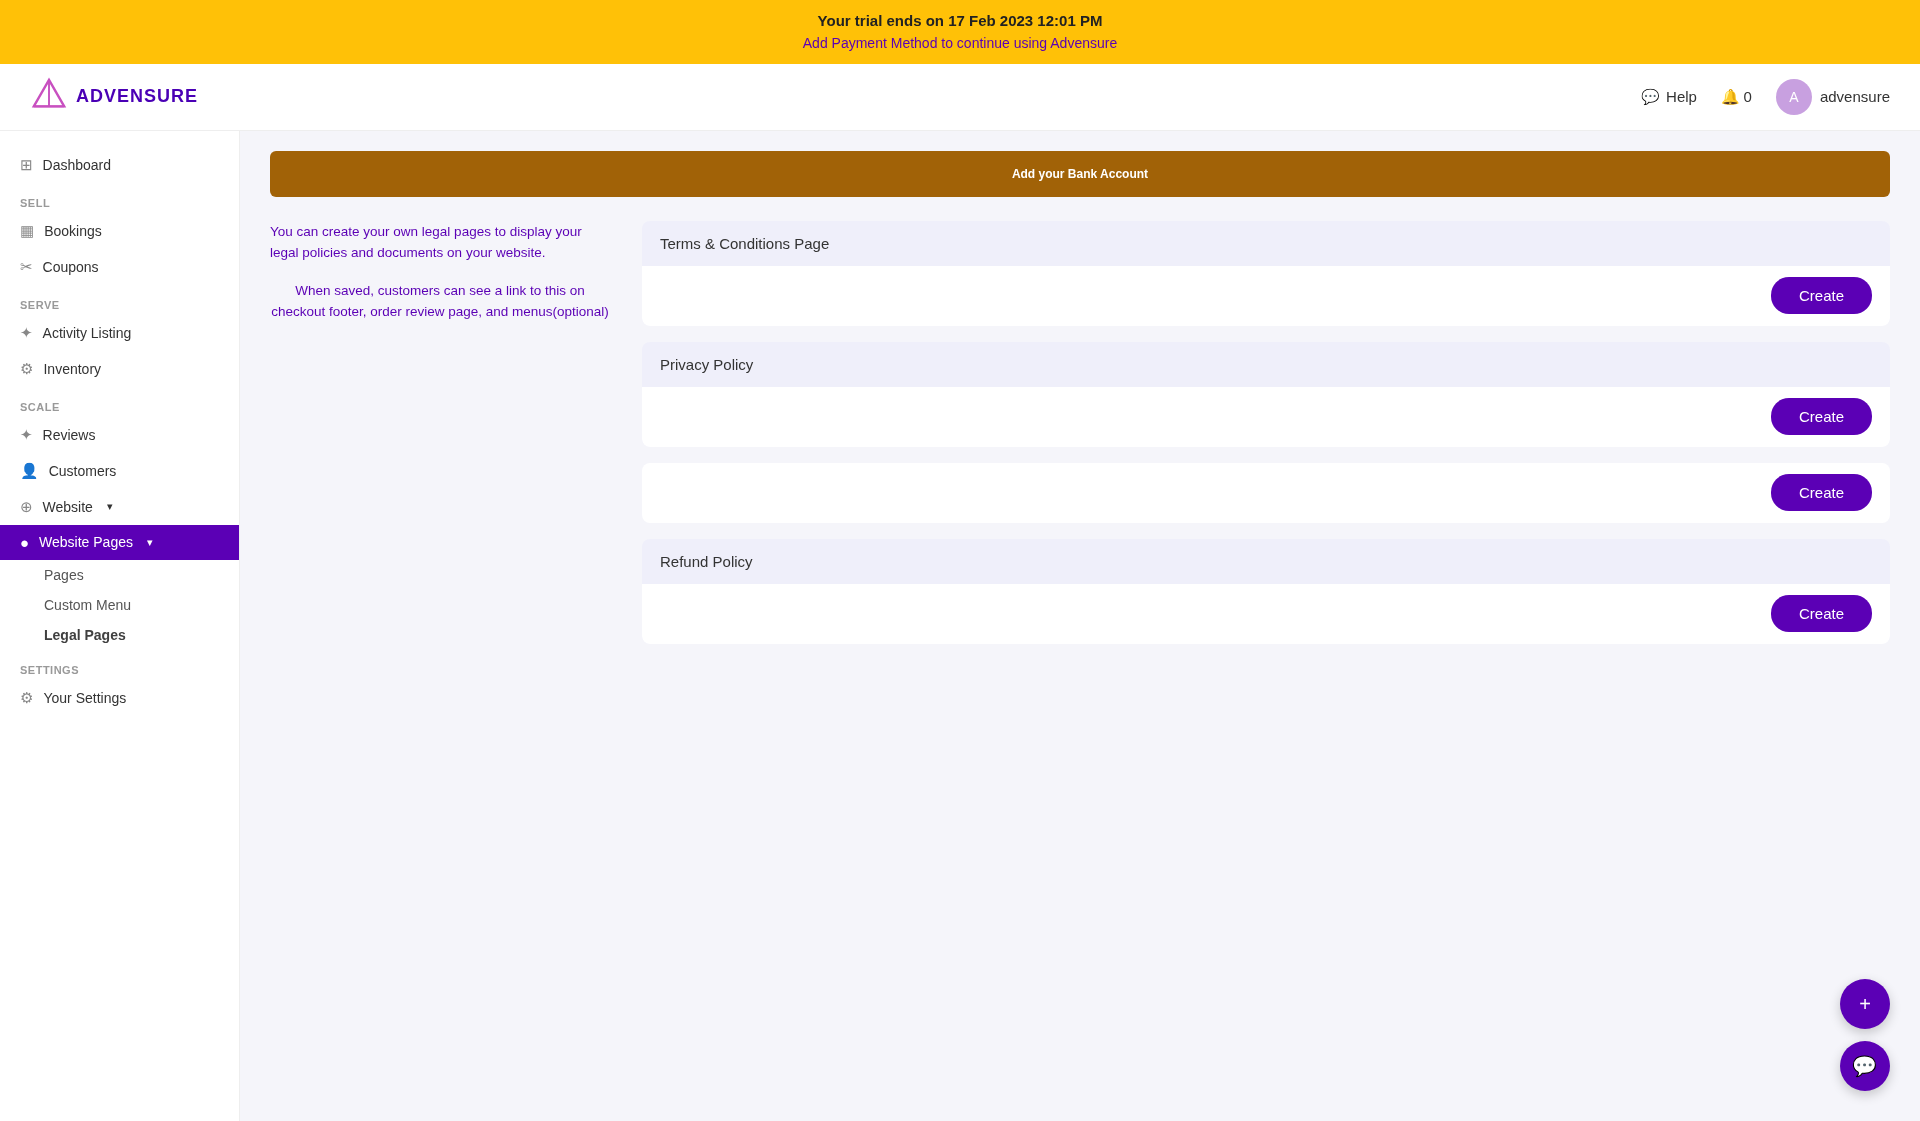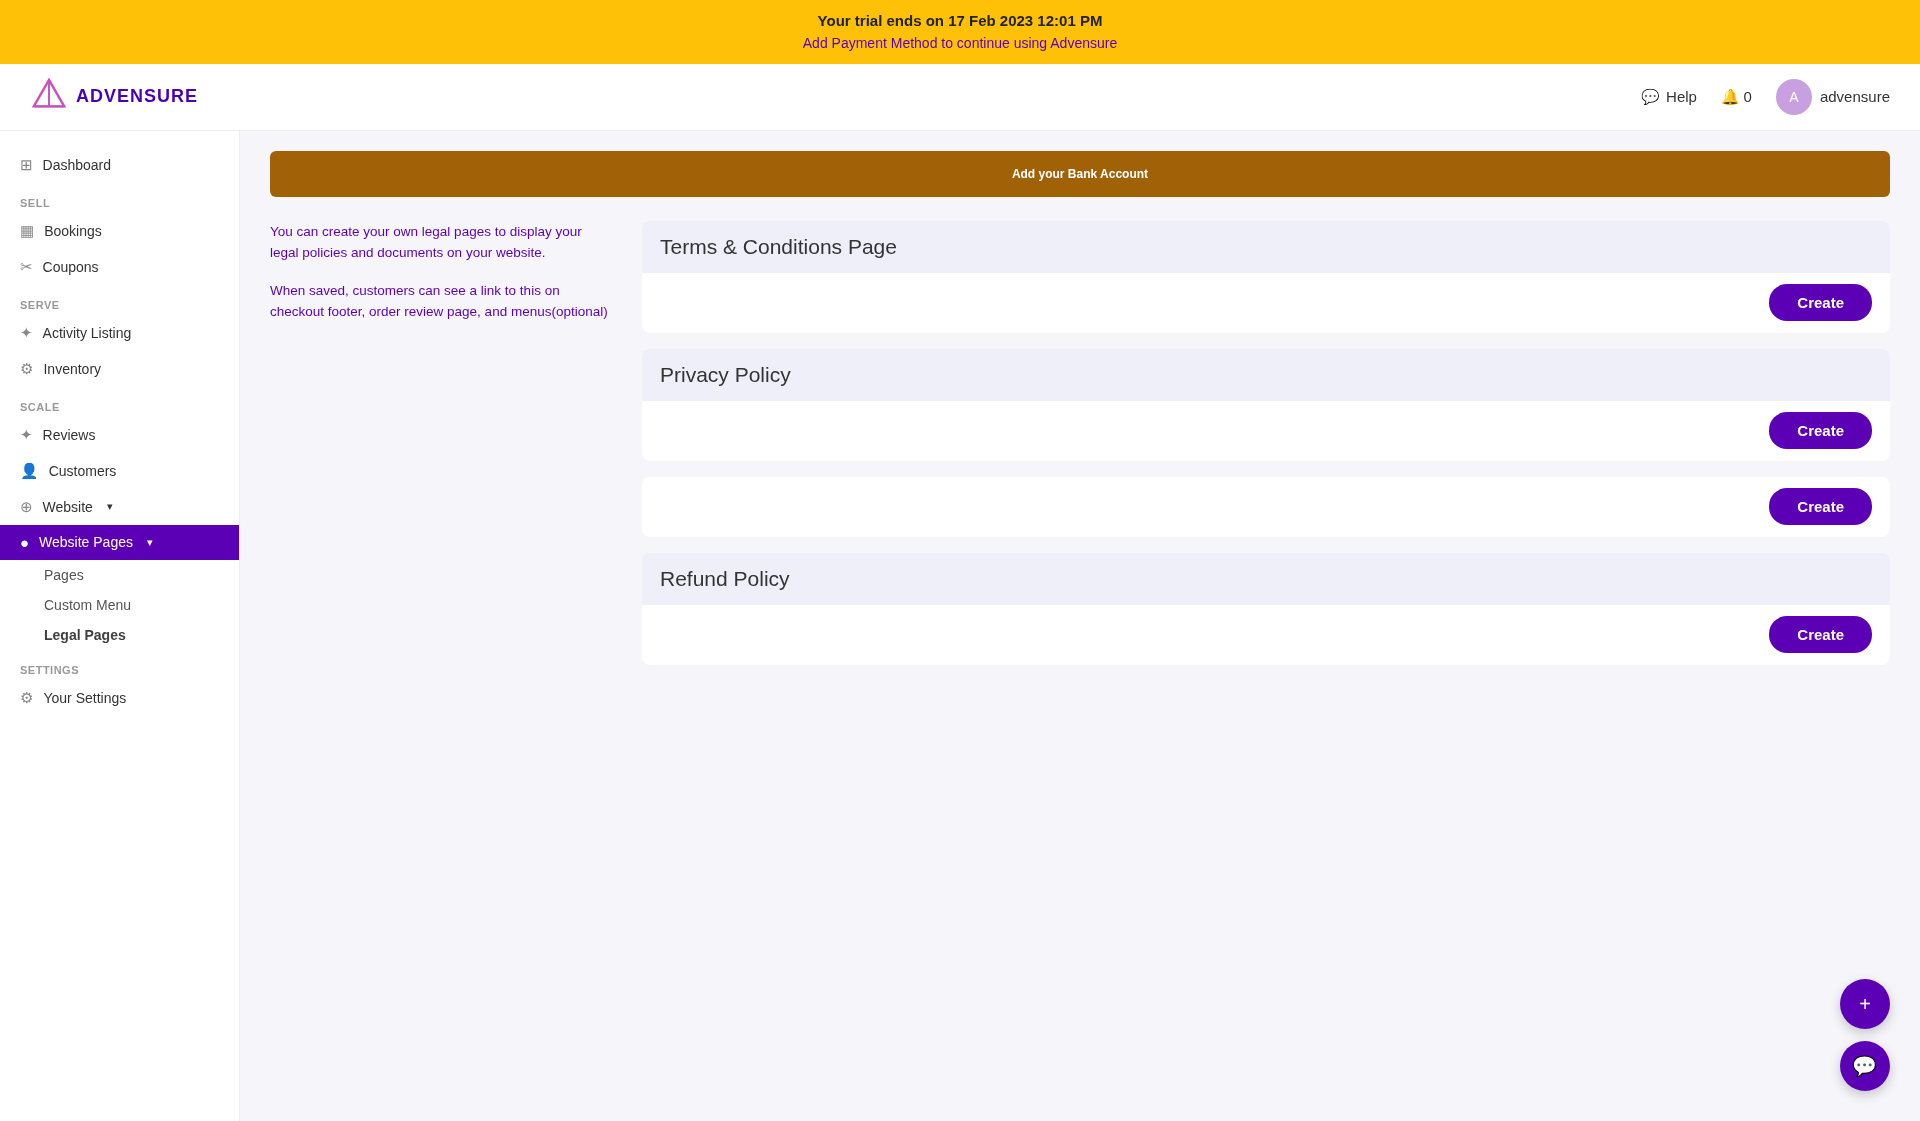--- a/index.html
+++ b/index.html
@@ -169,55 +169,56 @@
     .legal-sidebar .desc {
       color: #5b00b5;
       font-size: 13.5px;
       line-height: 1.6;
       margin-bottom: 16px;
     }
     .legal-sidebar .desc2 {
       color: #5b00b5;
       font-size: 13.5px;
       line-height: 1.6;
+      text-align: center;
     }
 
     .legal-cards {
       flex: 1;
       display: flex;
       flex-direction: column;
       gap: 16px;
     }
     .legal-card {
       background: #efeffa;
       border-radius: 8px;
       overflow: hidden;
     }
     .legal-card-header {
       padding: 14px 18px;
-      font-size: 21px;
+      font-size: 15px;
       color: #333;
       font-weight: 500;
     }
     .legal-card-body {
       background: #fff;
       min-height: 60px;
       padding: 10px 18px;
       display: flex;
       align-items: center;
       justify-content: flex-end;
     }
     .create-btn {
       background: #5b00b5;
       color: #fff;
       border: none;
       padding: 10px 28px;
       border-radius: 18px;
       font-size: 15px;
-      font-weight: 700;
+      font-weight: 400;
       cursor: pointer;
     }
 
     
     .fab-container {
       position: fixed;
       bottom: 30px;
       right: 30px;
       display: flex;
       flex-direction: column;

